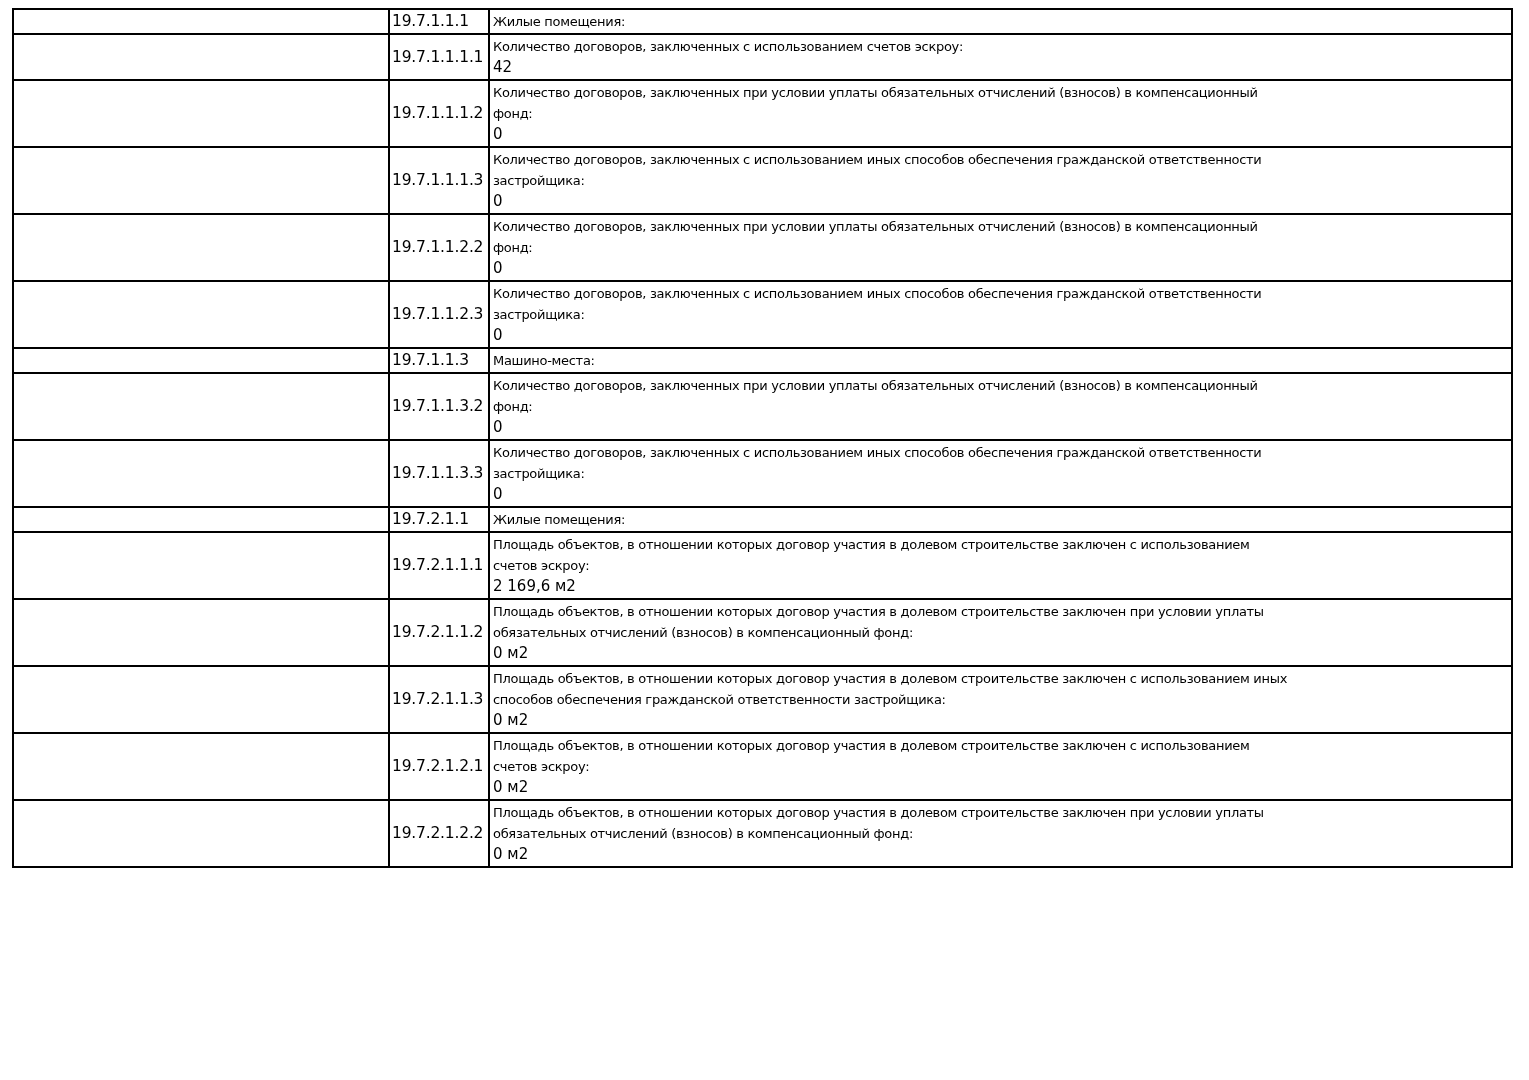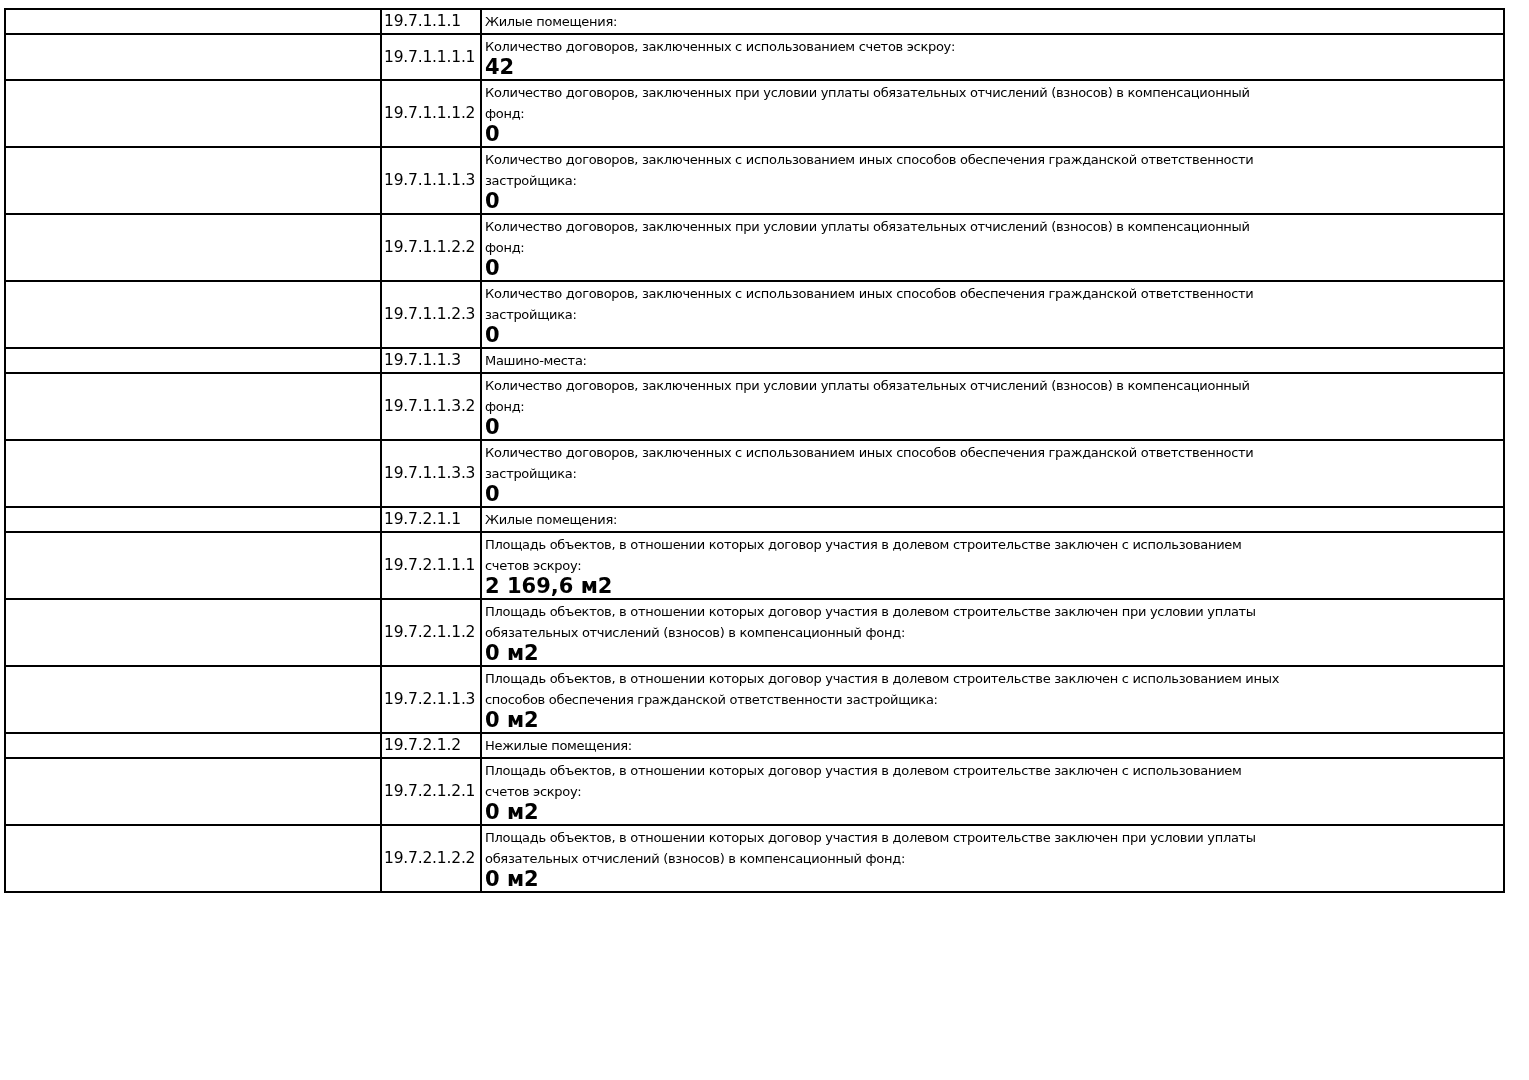--- a/index.html
+++ b/index.html
@@ -7,21 +7,21 @@
     width: 1529px; height: 1080px;
     background: #ffffff;
     color: #000000;
     font-family: "DejaVu Sans", "Liberation Sans", sans-serif;
     overflow: hidden;
   }
   table.decl {
     border-collapse: collapse;
     table-layout: fixed;
     width: 1499px;
-    margin: 8px 0 0 4px;
+    margin: 8px 0 0 12px;
   }
   td {
     border: 2px solid #000000;
     vertical-align: middle;
     background: #ffffff;
   }
   td.c-empty { }
   td.c-code {
     font-size: 15.5px;
     line-height: 21px;
@@ -34,23 +34,23 @@
     padding: 1px 2px 1px 3px;
   }
   .lbl {
     font-size: 13px;
     line-height: 21px;
     letter-spacing: -0.3px;
     white-space: nowrap;
     overflow: hidden;
   }
   .val {
-    font-size: 21px;
+    font-size: 15px;
     line-height: 21px;
-    font-weight: bold;
+    font-weight: normal;
     white-space: nowrap;
     overflow: hidden;
   }
 </style>
 </head>
 <body>
 
 <table class="decl">
   <colgroup>
     <col style="width:376px">
@@ -163,27 +163,20 @@
         <td class="c-empty"></td>
         <td class="c-code">19.7.2.1.1.3</td>
         <td class="c-content">
           <div class="lbl">Площадь объектов, в отношении которых договор участия в долевом строительстве заключен с использованием иных</div>
           <div class="lbl">способов обеспечения гражданской ответственности застройщика:</div>
           <div class="val">0 м2</div>
         </td>
       </tr>
       <tr>
         <td class="c-empty"></td>
-        <td class="c-code">19.7.2.1.2</td>
-        <td class="c-content">
-          <div class="lbl">Нежилые помещения:</div>
-        </td>
-      </tr>
-      <tr>
-        <td class="c-empty"></td>
         <td class="c-code">19.7.2.1.2.1</td>
         <td class="c-content">
           <div class="lbl">Площадь объектов, в отношении которых договор участия в долевом строительстве заключен с использованием</div>
           <div class="lbl">счетов эскроу:</div>
           <div class="val">0 м2</div>
         </td>
       </tr>
       <tr>
         <td class="c-empty"></td>
         <td class="c-code">19.7.2.1.2.2</td>

